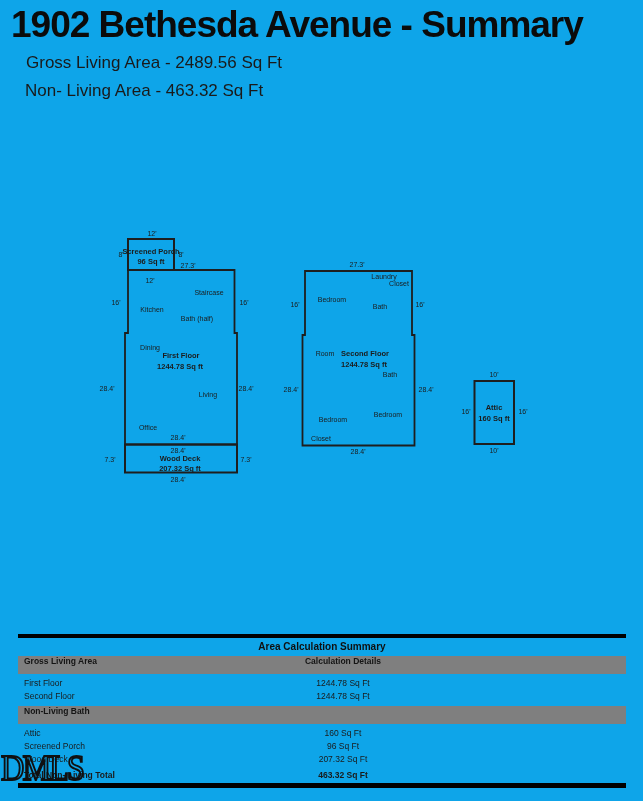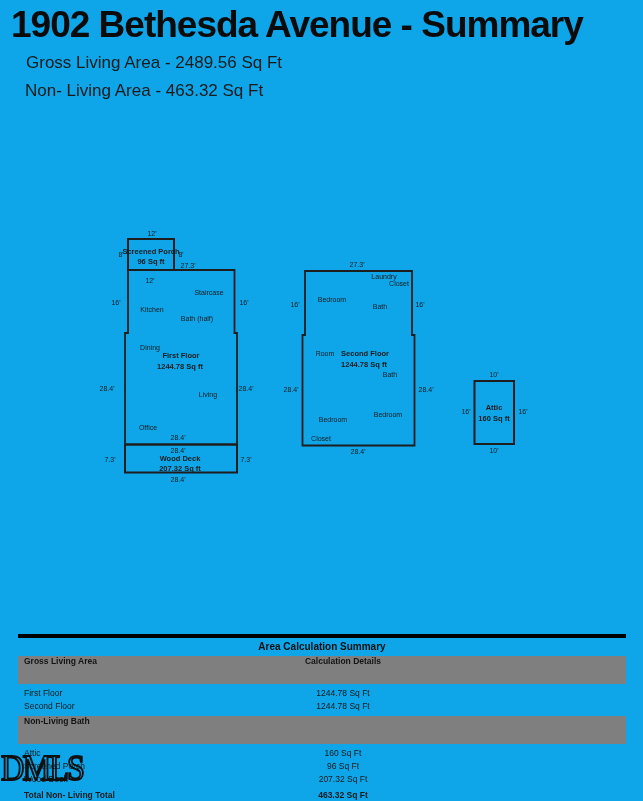--- a/index.html
+++ b/index.html
@@ -19,21 +19,21 @@
   #plan-svg{position:absolute;left:0;top:0;width:643px;height:801px;pointer-events:none;}
   .plan-label{
     position:absolute;transform:translate(-50%,-50%);font-size:7px;line-height:7px;
     white-space:nowrap;color:#1c1c1c;
   }
   .plan-label.b{font-weight:bold;font-size:7.5px;}
   
   #areatable{position:absolute;left:18px;top:634px;width:608px;}
   .bar{height:4px;background:#000;}
   .tbl-title{height:17px;line-height:17px;text-align:center;font-size:10px;font-weight:bold;color:#101010;}
-  .grayrow{position:relative;height:28px;line-height:11px;background:#7f7f7f;font-size:8.5px;font-weight:bold;color:#141414;}
+  .grayrow{position:relative;height:18px;line-height:11px;background:#7f7f7f;font-size:8.5px;font-weight:bold;color:#141414;}
   .grayrow .lbl{position:absolute;left:6px;top:0;}
   .row{position:relative;height:13px;line-height:13px;font-size:8.5px;color:#1a1a1a;}
   .row .lbl{position:absolute;left:6px;top:0;}
   .valcol{position:absolute;left:165px;width:320px;top:0;text-align:center;}
   .row.bold{font-weight:bold;height:14px;line-height:14px;}
   .mt3{margin-top:3px;} .mt2{margin-top:2px;} .mt1{margin-top:1px;}
   #bottombar{height:5px;background:#000;margin-top:1px;}
   
   #watermark{
     position:absolute;left:1px;top:751px;z-index:5;

